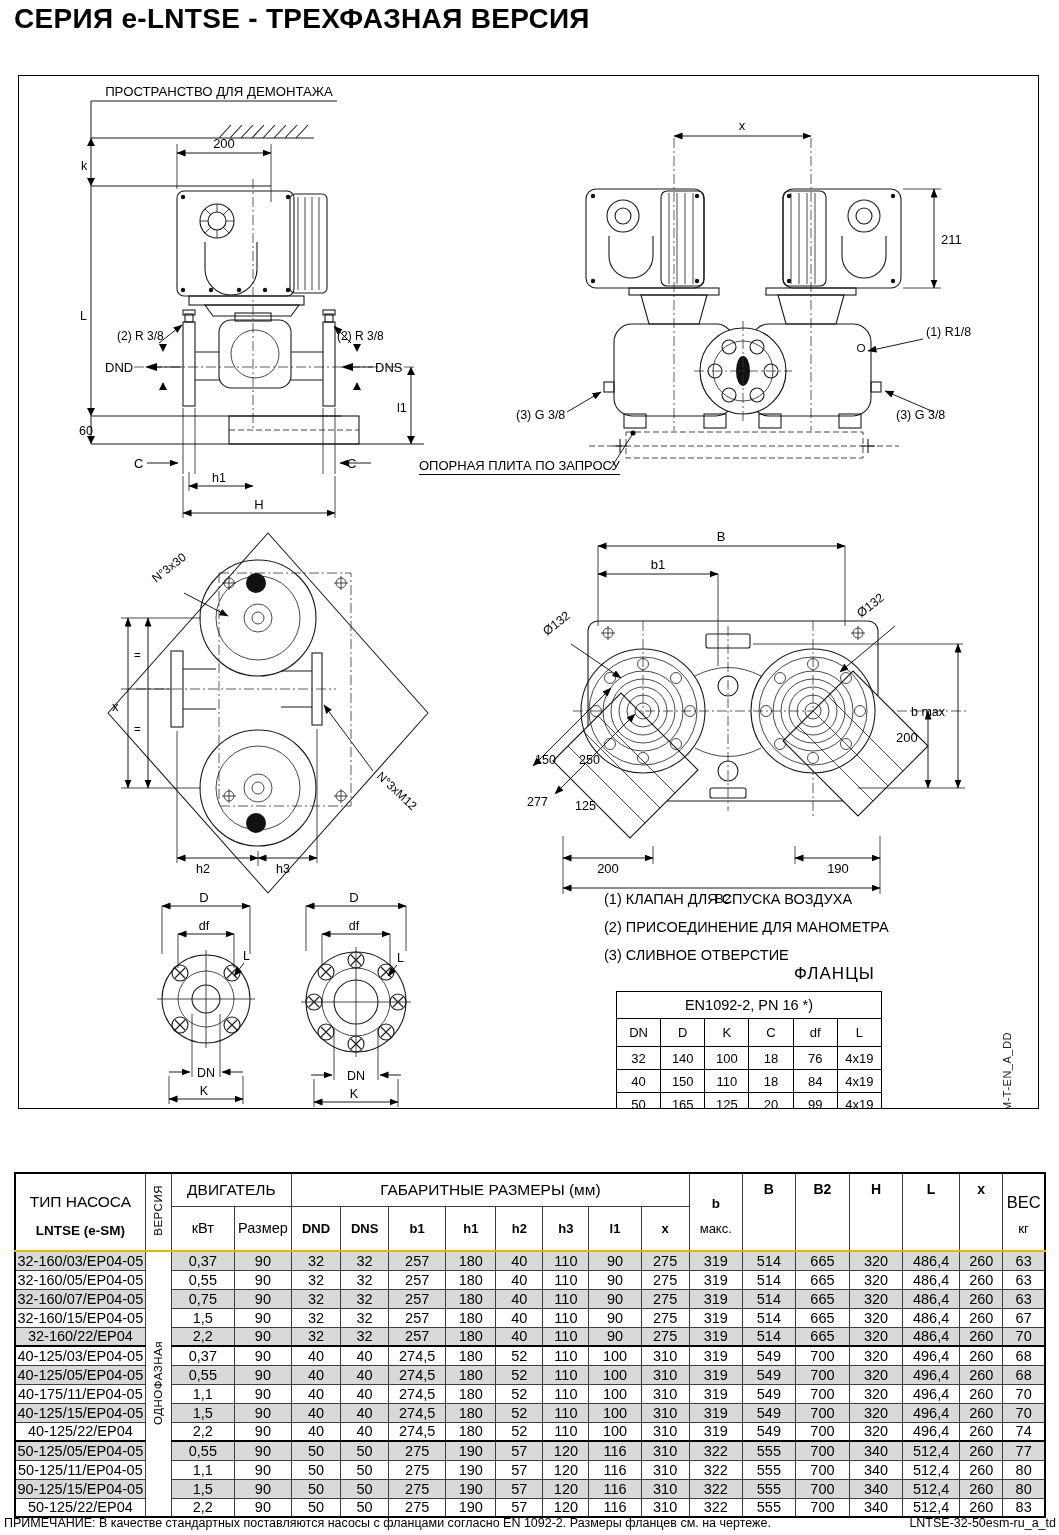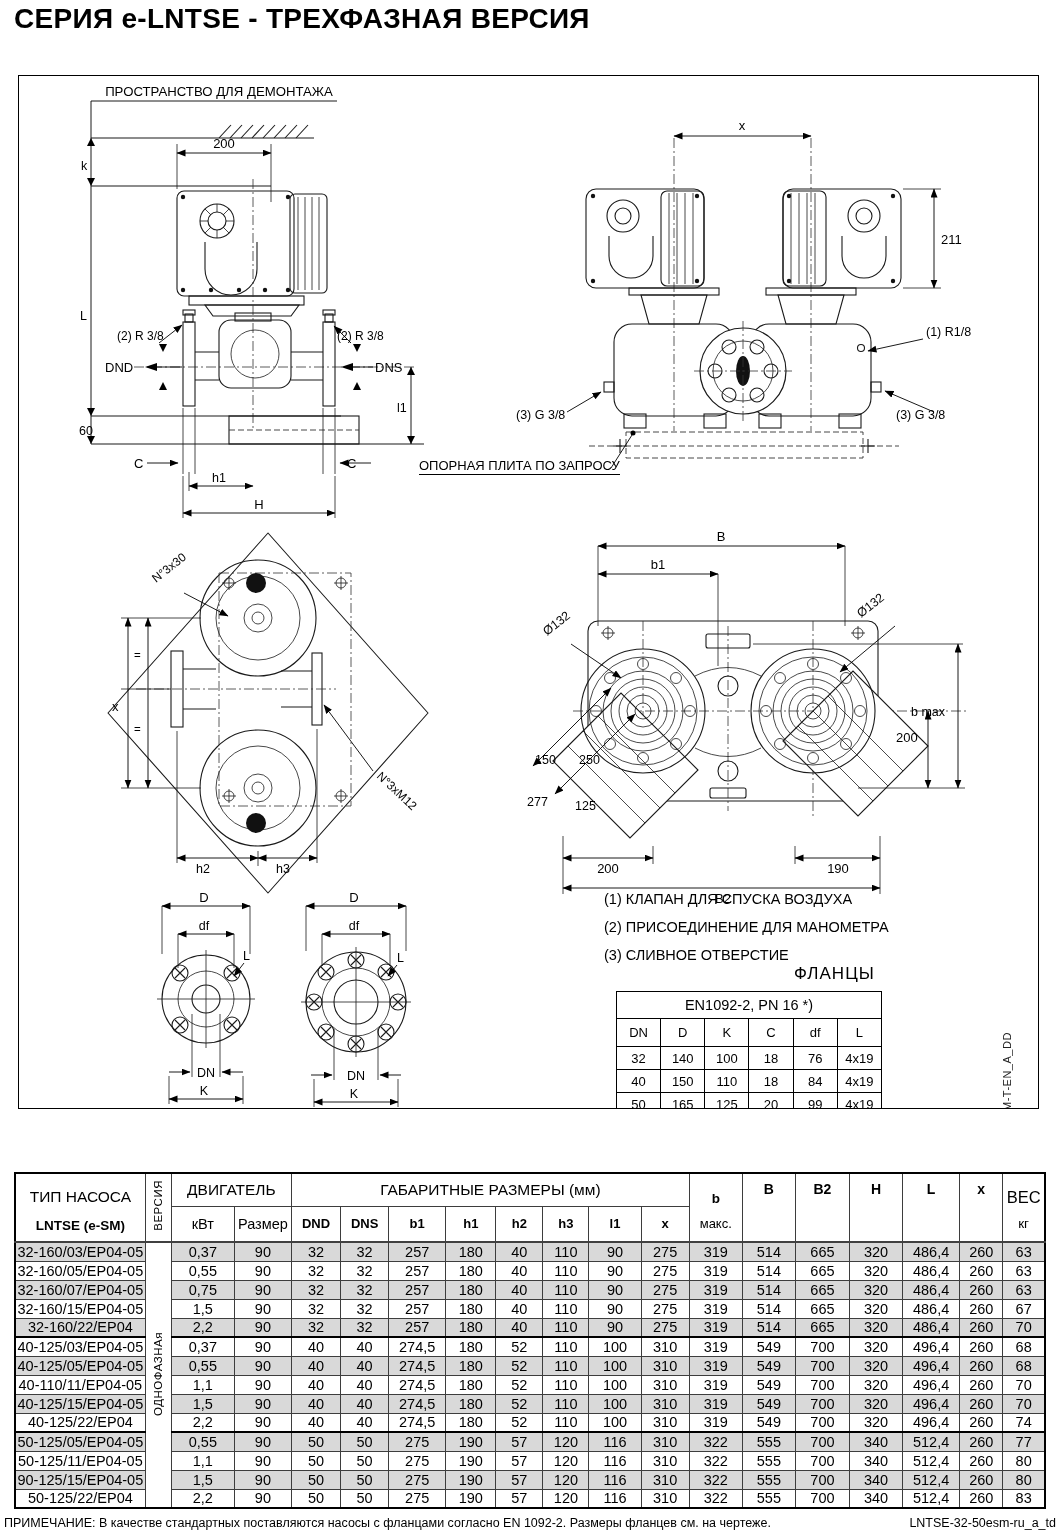--- a/index.html
+++ b/index.html
@@ -25,23 +25,23 @@
   table.flange .cap { font-size:14.5px; height:27px; }
   table.flange thead tr.cols th { font-size:13px; height:28px; }
   table.flange tbody td { font-size:13px; height:23px; }
   .flange-footnote { position:absolute; left:582px; top:1046px; font-size:12px; line-height:18px; }
   .plate-note { position:absolute; left:400px; top:382px; font-size:13px; border-bottom:1px solid #000; padding-bottom:1px; white-space:nowrap; }
   .doc-code { position:absolute; left:982px; top:935px; height:150px; font-size:11px; color:#222;
     writing-mode:vertical-rl; transform:rotate(180deg); letter-spacing:0.5px; }
   
   table.main { position:absolute; left:14px; top:1172px; width:1032px; border-collapse:collapse; table-layout:fixed; border:2px solid #000; }
   table.main th, table.main td { border:1px solid #3d3d3d; text-align:center; overflow:hidden; white-space:nowrap; }
-  table.main thead { border-bottom:2px solid #404040; }
+  table.main thead { border-bottom:2px solid #eab308; }
   table.main thead tr.r1 { height:33px; }
-  table.main thead tr.r2 { height:36px; }
+  table.main thead tr.r2 { height:45px; }
   .th-type { font-weight:normal; }
   .th-type .t1 { font-size:15.5px; margin-top:6px; }
   .th-type .t2 { font-size:13.5px; font-weight:bold; margin-top:12px; }
   .vert { writing-mode:vertical-rl; transform:rotate(180deg); font-size:11.5px; font-weight:normal; letter-spacing:0.5px; }
   .th-motor, .th-dims { font-weight:normal; font-size:15.5px; }
   .t5 { font-weight:normal; font-size:14.5px; }
   .th-dim { font-weight:bold; font-size:13px; }
   .th-top { font-weight:bold; font-size:14px; vertical-align:top; padding-top:7px; }
   .th-b .b { font-size:13.5px; font-weight:bold; margin-top:7px; }
   .th-b .sub { font-size:13px; font-weight:normal; margin-top:10px; }
@@ -753,21 +753,21 @@
         <td>310</td>
         <td>319</td>
         <td>549</td>
         <td>700</td>
         <td>320</td>
         <td>496,4</td>
         <td>260</td>
         <td>68</td>
       </tr>
       <tr>
-        <td class="c-type">40-110/11/EP04-05</td>
+        <td class="c-type">40-175/11/EP04-05</td>
         <td>1,1</td>
         <td>90</td>
         <td>40</td>
         <td>40</td>
         <td>274,5</td>
         <td>180</td>
         <td>52</td>
         <td>110</td>
         <td>100</td>
         <td>310</td>

